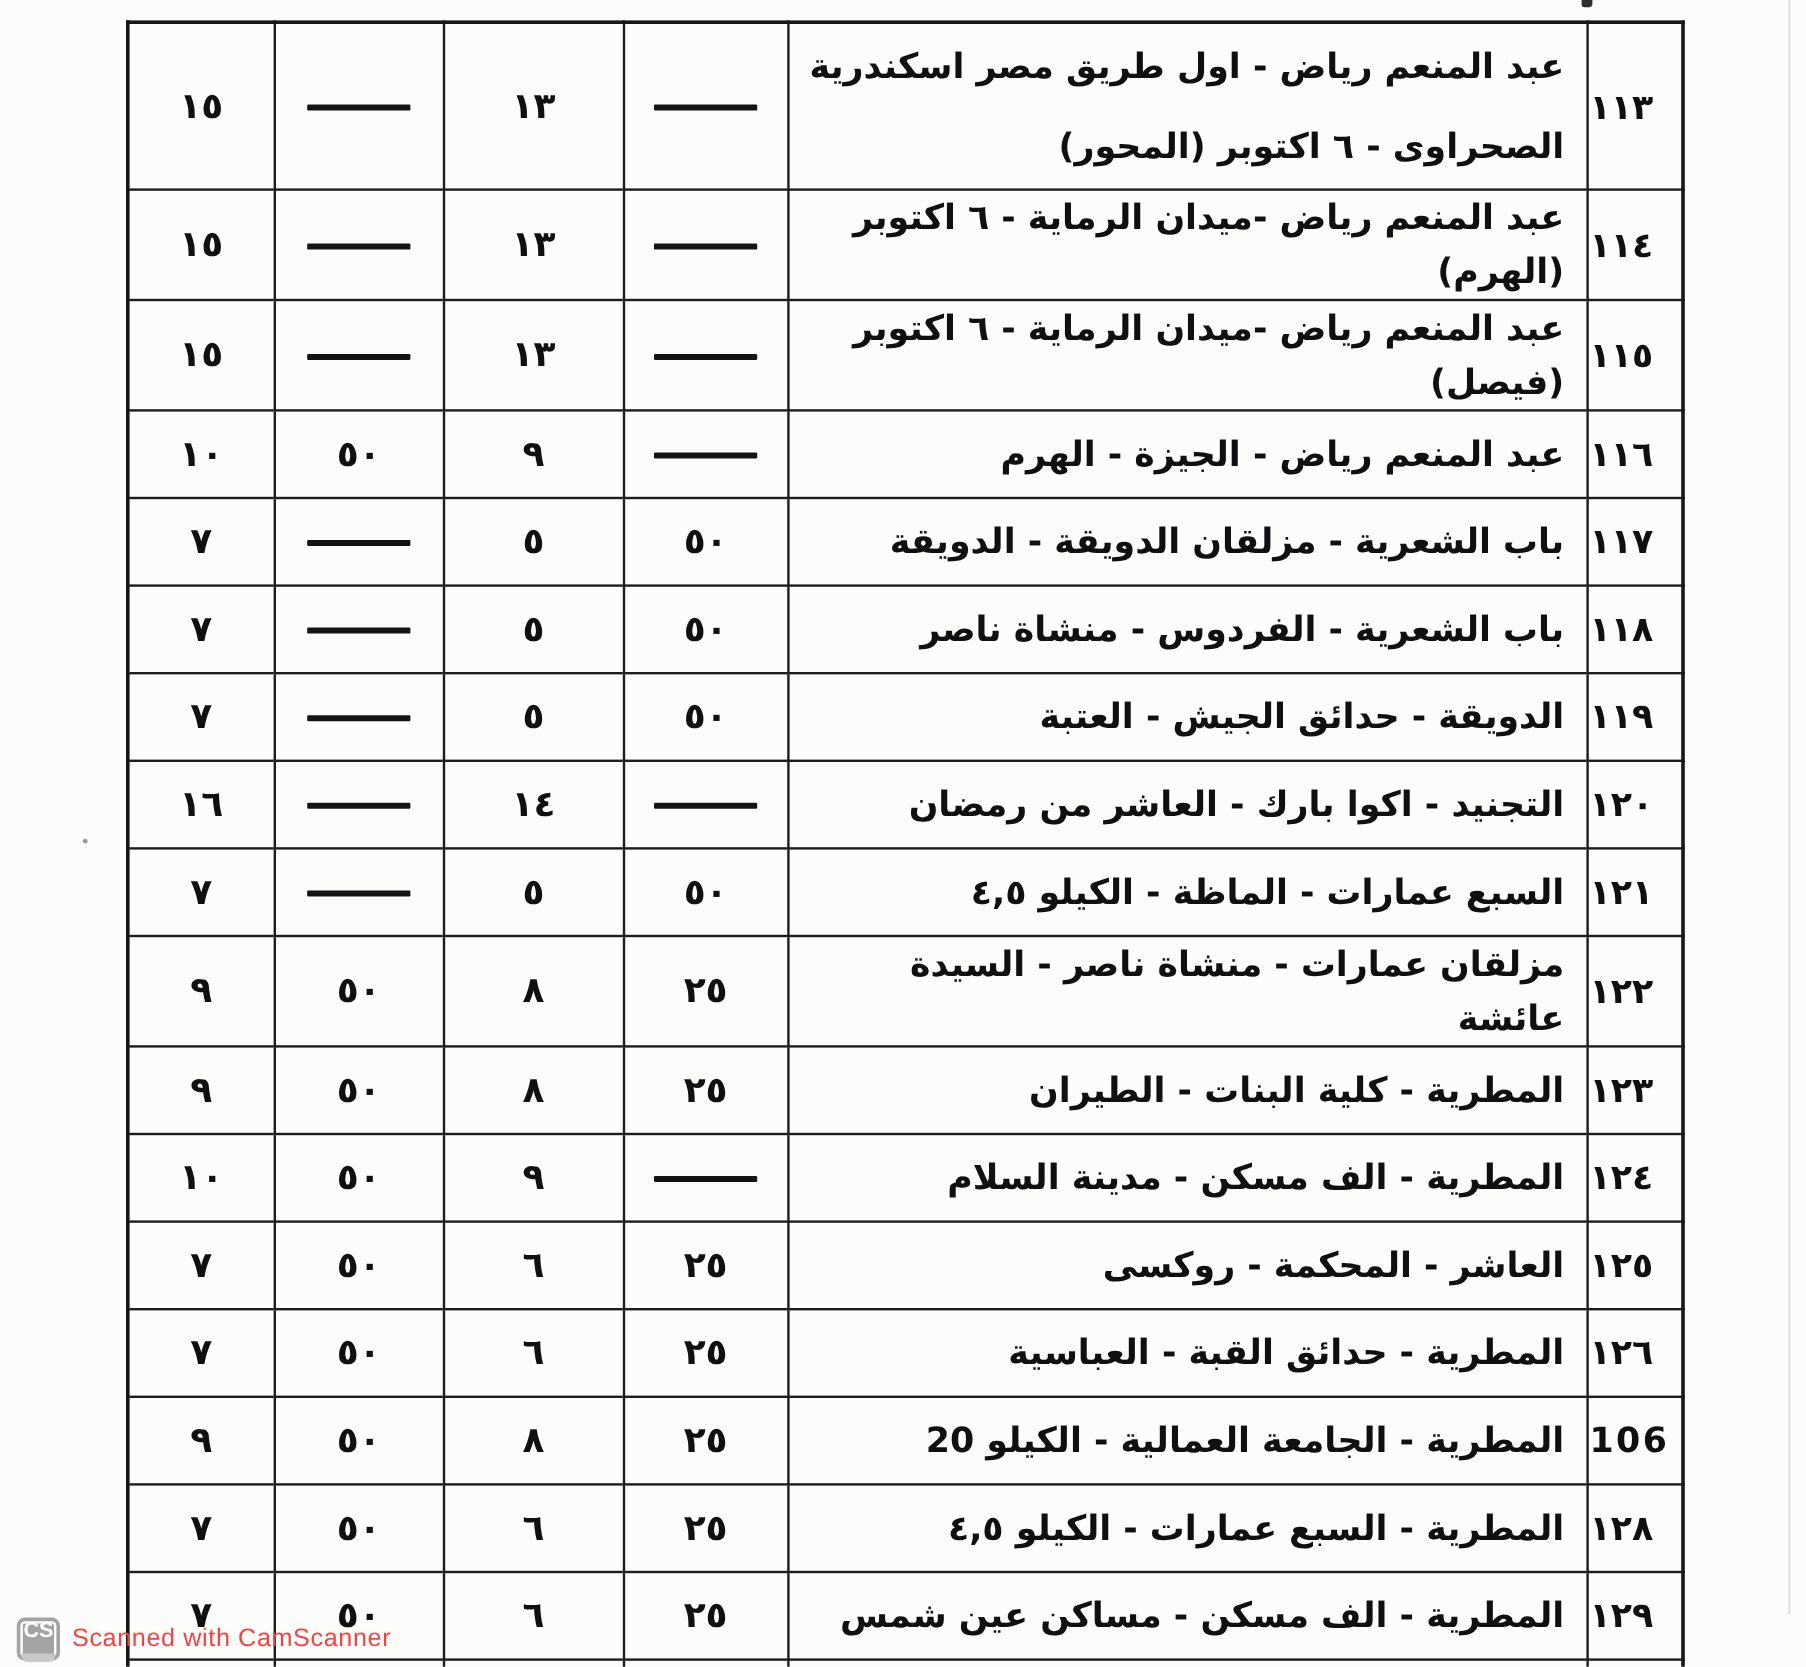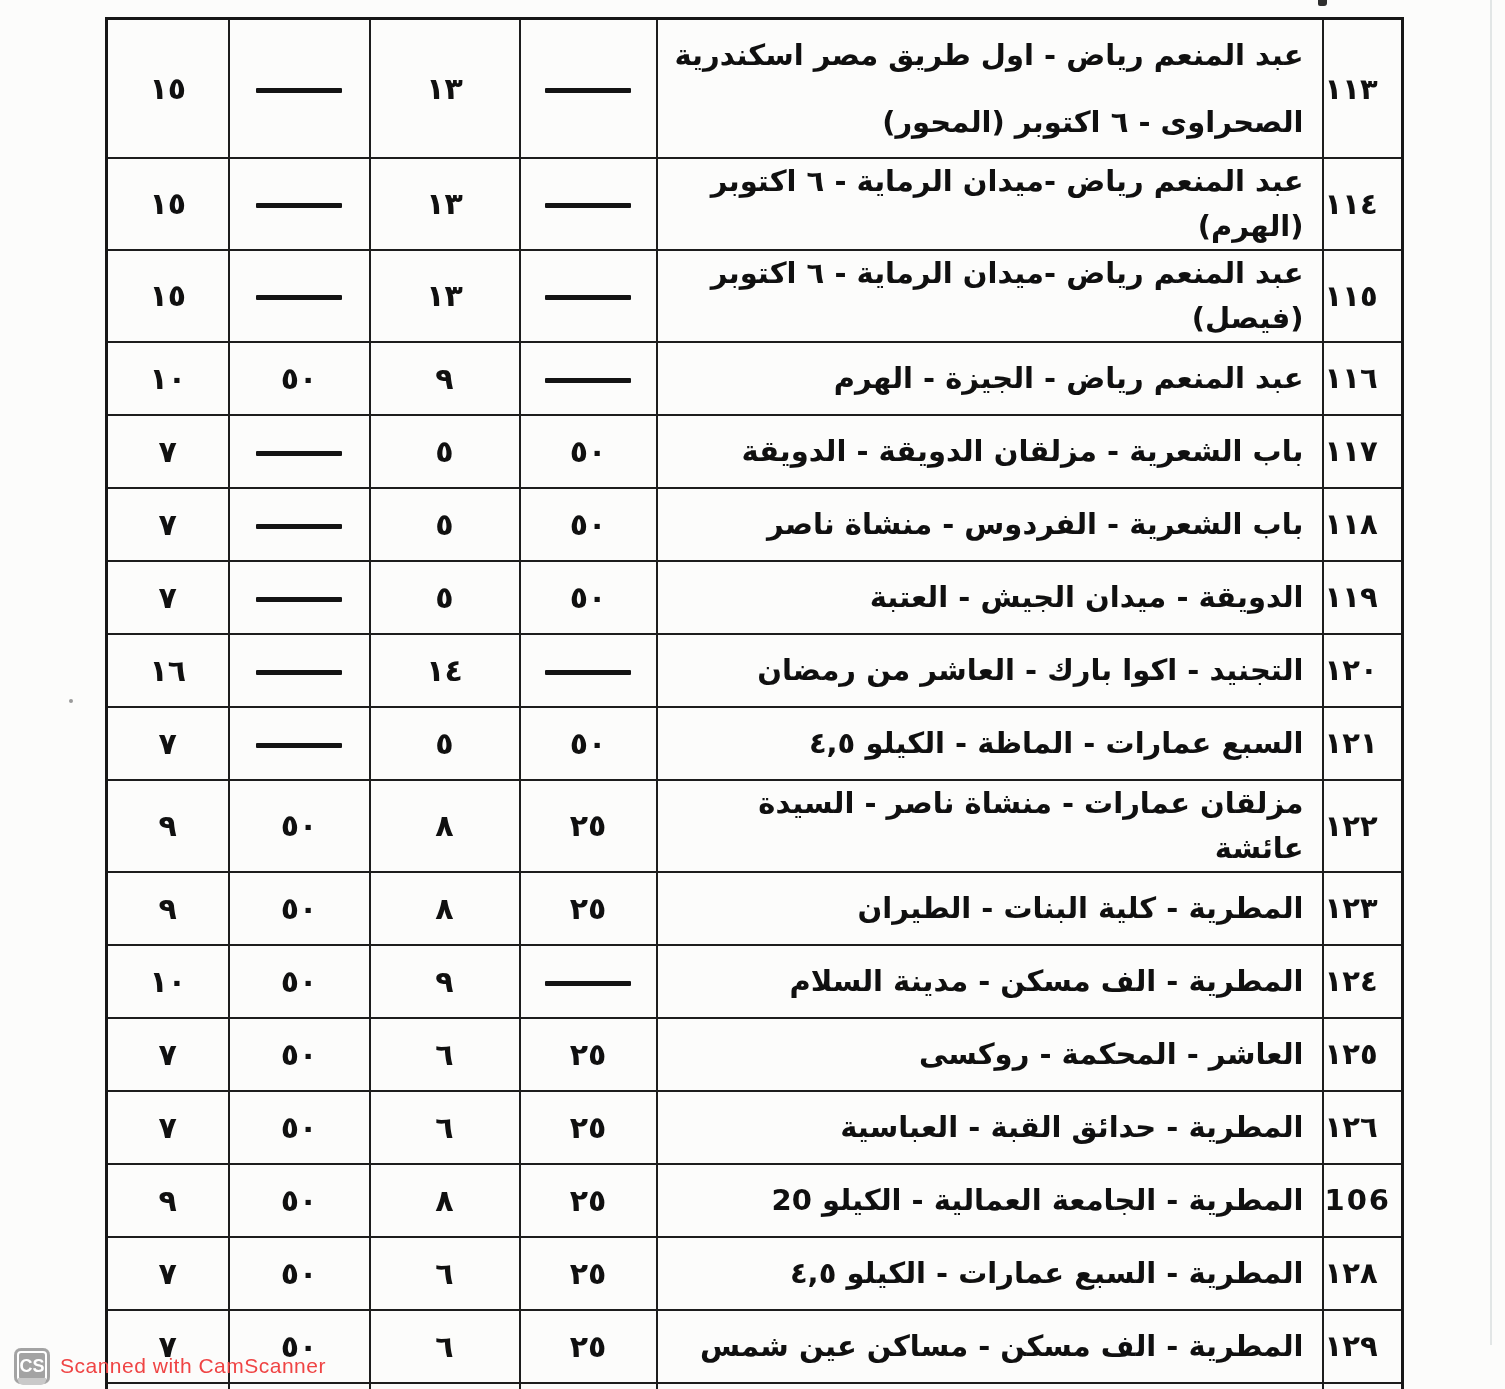--- a/index.html
+++ b/index.html
@@ -48,21 +48,21 @@
   .dash{
     display:inline-block;width:86px;height:5px;background:#141414;vertical-align:middle;
     border-radius:1px;
   }
 
   
   .watermark{position:absolute;left:14px;top:1348px;display:flex;align-items:center;gap:10px;
     font-family:"Liberation Sans",sans-serif;}
   .cs-badge{
     width:36px;height:36px;background:#a3a3a3;border-radius:7px;
-    display:flex;align-items:center;justify-content:center;
+    display:flex;justify-content:center;
     color:#ffffff;font-weight:bold;font-size:18px;position:relative;
     box-shadow:inset 0 0 0 3px #a3a3a3, inset 0 0 0 5px #ffffff;
   }
   .cs-badge::after{
     content:"";position:absolute;left:4px;right:4px;bottom:-1px;height:7px;
     background:#c9c9c9;border-radius:0 0 5px 5px;
   }
   .cs-text{color:#ef4444;font-size:21px;letter-spacing:0.5px;}
 </style>
 </head>
@@ -125,21 +125,21 @@
       <tr class="r">
         <td class="no">١١٨</td>
         <td class="desc">باب الشعرية - الفردوس - منشاة ناصر</td>
         <td class="fare">٥٠</td>
         <td class="fare">٥</td>
         <td class="fare"><span class="dash"></span></td>
         <td class="fare">٧</td>
       </tr>
       <tr class="r">
         <td class="no">١١٩</td>
-        <td class="desc">الدويقة - ميدان الجيش - العتبة</td>
+        <td class="desc">الدويقة - حدائق الجيش - العتبة</td>
         <td class="fare">٥٠</td>
         <td class="fare">٥</td>
         <td class="fare"><span class="dash"></span></td>
         <td class="fare">٧</td>
       </tr>
       <tr class="r">
         <td class="no">١٢٠</td>
         <td class="desc">التجنيد - اكوا بارك - العاشر من رمضان</td>
         <td class="fare"><span class="dash"></span></td>
         <td class="fare">١٤</td>

